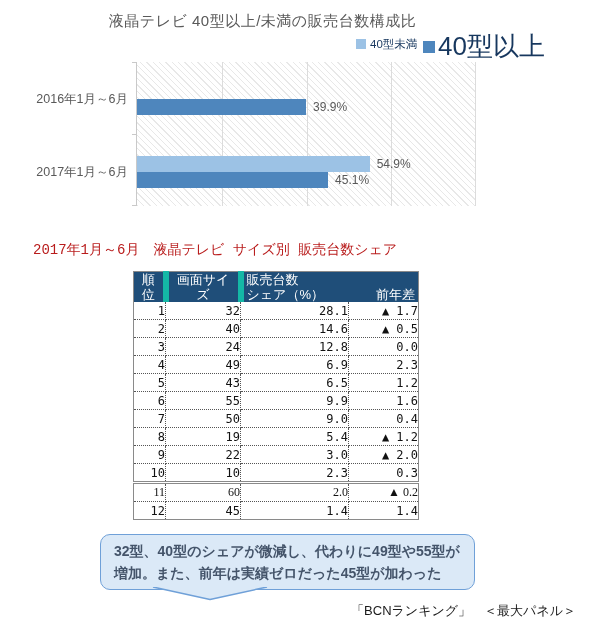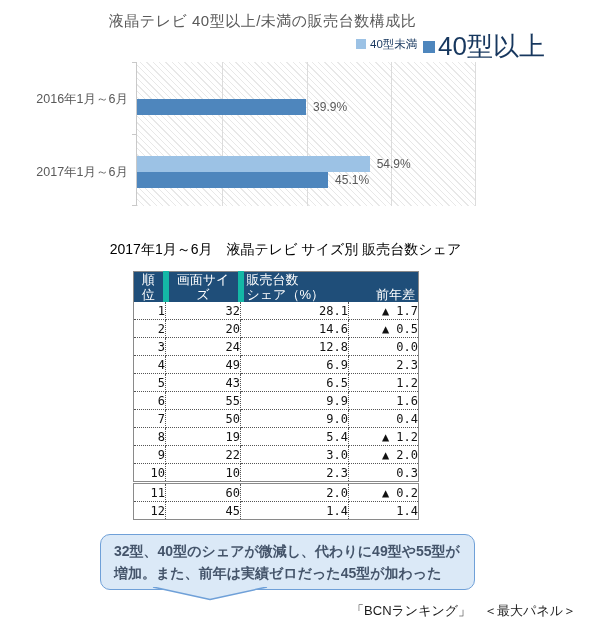--- a/index.html
+++ b/index.html
@@ -20,22 +20,22 @@
     border-left:1px solid #c9c9c9;
     background-image:repeating-linear-gradient(45deg,rgba(0,0,0,0.09) 0,rgba(0,0,0,0.09) 1px,transparent 1px,transparent 4.5px);}
   .gridline{position:absolute;top:0;bottom:0;width:1px;background:#dcdcdc;}
   .tick{position:absolute;left:-5px;width:5px;height:1px;background:#c9c9c9;}
   .bar{position:absolute;left:0;height:16px;}
   .bval{position:absolute;left:calc(100% + 7px);top:50%;transform:translateY(-50%);
     font-size:12px;color:#595959;white-space:nowrap;}
   .cat-label{position:absolute;left:0;width:128px;text-align:right;
     font-size:12.5px;color:#595959;white-space:nowrap;}
   
-  .table-title{position:absolute;top:241px;left:33px;width:505px;text-align:center;
-    font-size:14px;color:#000000;}
+  .table-title{position:absolute;top:241px;left:33px;width:505px;text-align:left;
+    font-size:14px;color:#b91c1c;font-family:Liberation Mono, monospace;}
   table.share{position:absolute;left:133px;top:271px;width:285px;
     border-collapse:collapse;table-layout:fixed;
     border:1px solid #8a8a8a;}
   table.share col.c1{width:32px;} table.share col.c2{width:75px;}
   table.share col.c3{width:108px;} table.share col.c4{width:70px;}
   table.share th{background:var(--header-bg);color:#fff;font-weight:normal;
     font-size:13px;padding:0 3px;height:30px;vertical-align:bottom;line-height:15px;}
   table.share th.sep{border-right:6px solid #14b8a6;}
   th.h-rank{text-align:center;}
   th.h-size{text-align:center;}
@@ -44,21 +44,21 @@
   table.share td{height:17px;font-size:12px;color:#111;
     font-family:"DejaVu Sans Mono","Liberation Mono",monospace;
     border-right:1px dotted #555;border-bottom:1px dotted #555;
     padding:0;white-space:nowrap;}
   table.share td:last-child{border-right:none;}
   table.share tr:last-child td{border-bottom:none;}
   td.c-rank{text-align:right;padding-right:4px;}
   td.c-size{text-align:right;padding-right:12px;}
   td.c-share{text-align:right;padding-right:10px;}
   td.c-yoy{text-align:right;padding-right:6px;}
-  tr.cut td{border-top:3px double #8a8a8a;}
+  tr.cut td{border-top:3px double #8a8a8a;font-family:Liberation Serif, serif;}
   
   .callout{position:absolute;left:100px;top:534px;width:375px;height:56px;
     box-sizing:border-box;border:1.5px solid;border-radius:10px;
     font-size:14px;font-weight:bold;line-height:22px;
     padding:5px 10px 0 13px;white-space:pre-line;}
   .callout-tail{position:absolute;left:152px;top:587px;width:116px;height:14px;}
   
   .footer{position:absolute;top:602px;right:8px;font-size:13px;color:#1a1a1a;white-space:nowrap;}
 </style>
 </head>
@@ -115,21 +115,21 @@
     </thead>
     <tbody>
         <tr>
           <td class="c-rank">1</td>
           <td class="c-size">32</td>
           <td class="c-share">28.1</td>
           <td class="c-yoy">▲ 1.7</td>
         </tr>
         <tr>
           <td class="c-rank">2</td>
-          <td class="c-size">20</td>
+          <td class="c-size">40</td>
           <td class="c-share">14.6</td>
           <td class="c-yoy">▲ 0.5</td>
         </tr>
         <tr>
           <td class="c-rank">3</td>
           <td class="c-size">24</td>
           <td class="c-share">12.8</td>
           <td class="c-yoy">0.0</td>
         </tr>
         <tr>

